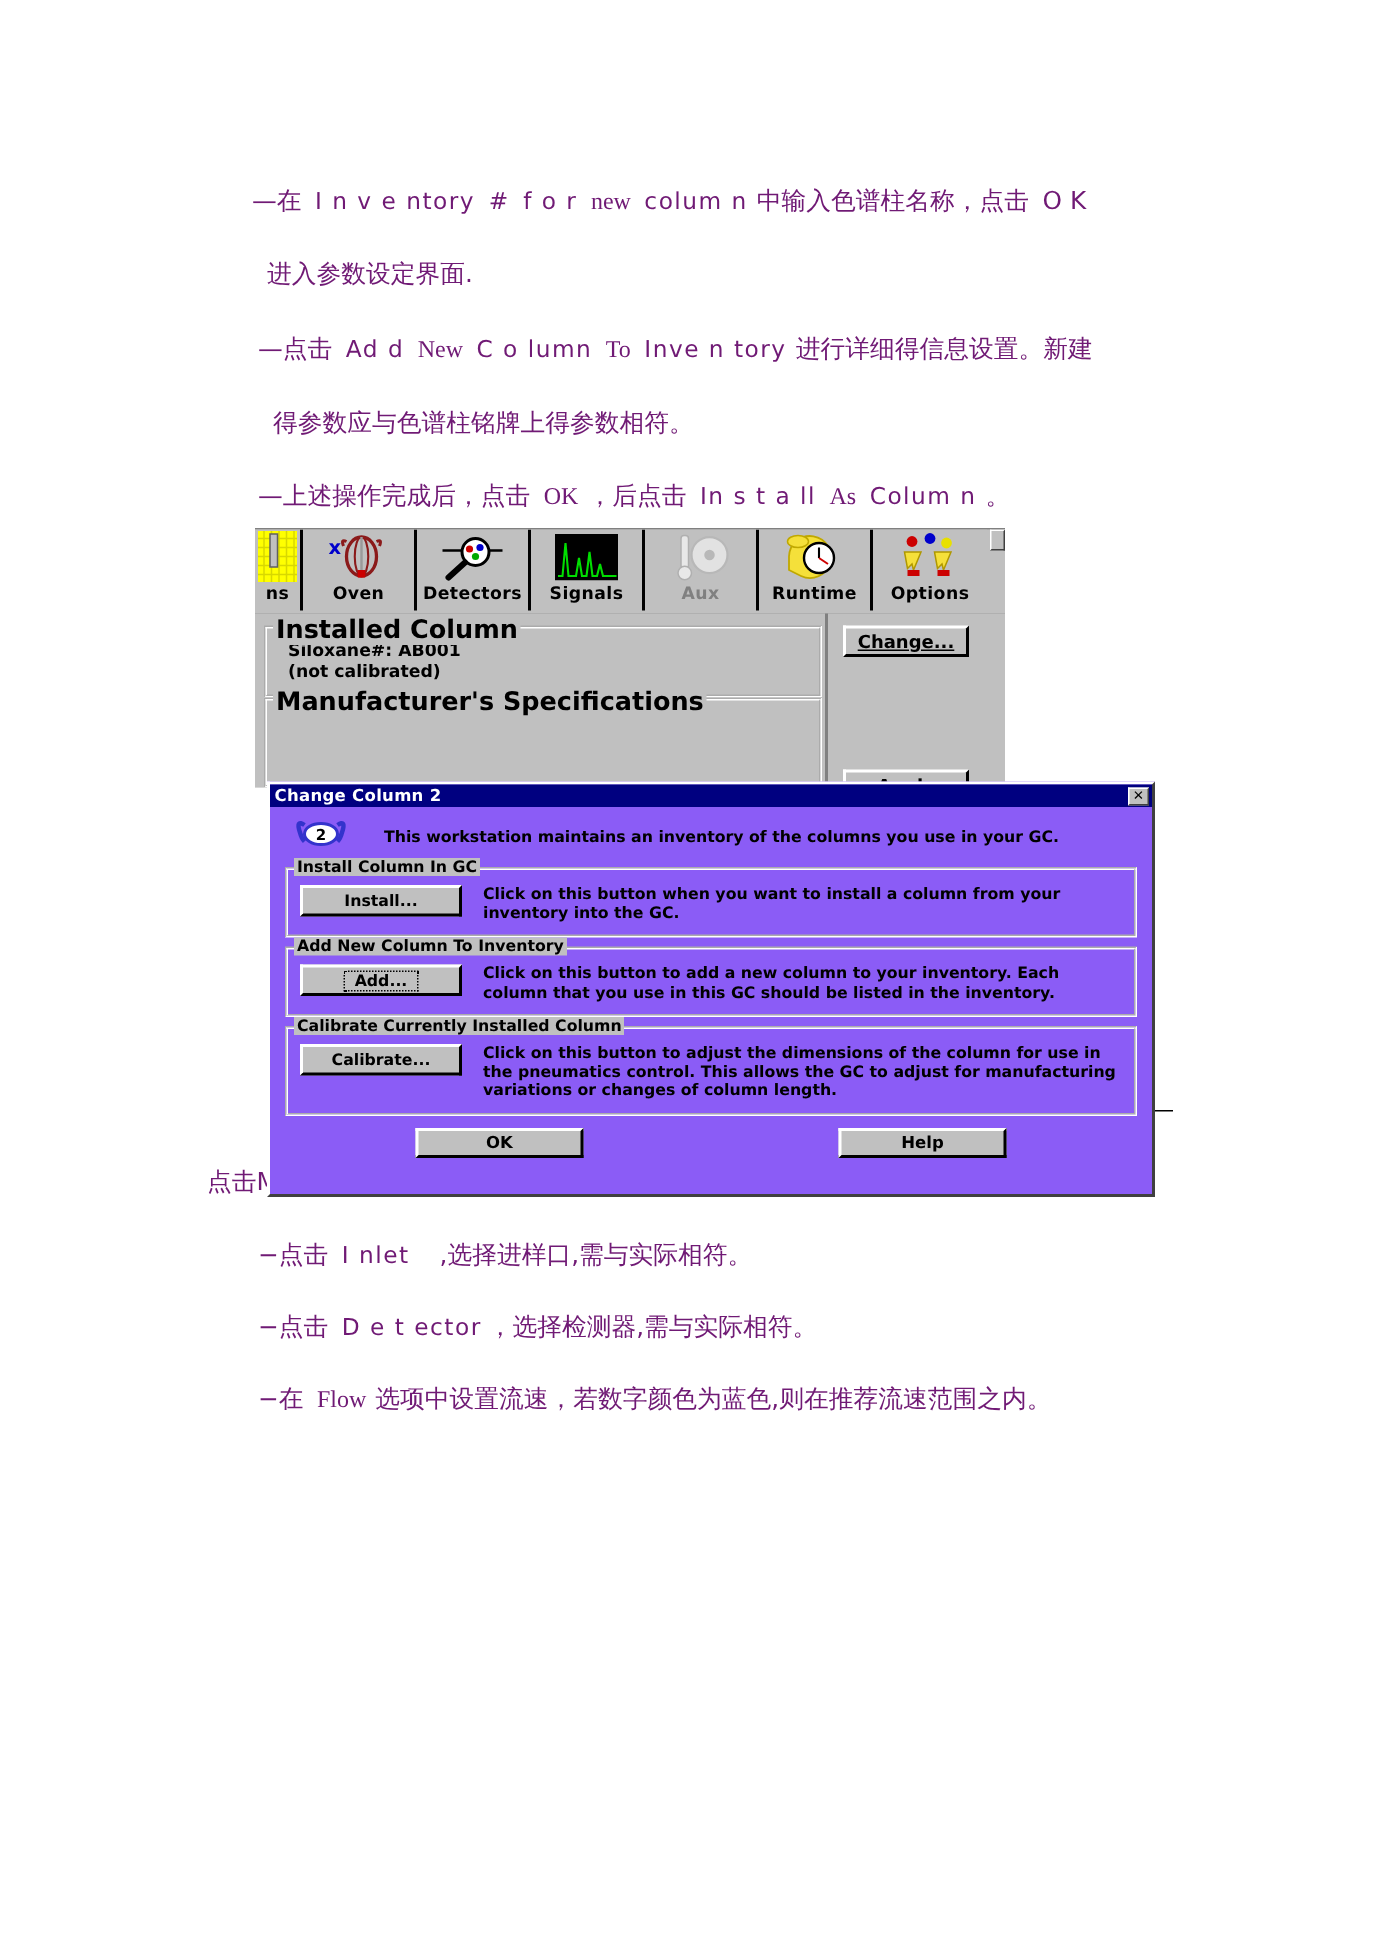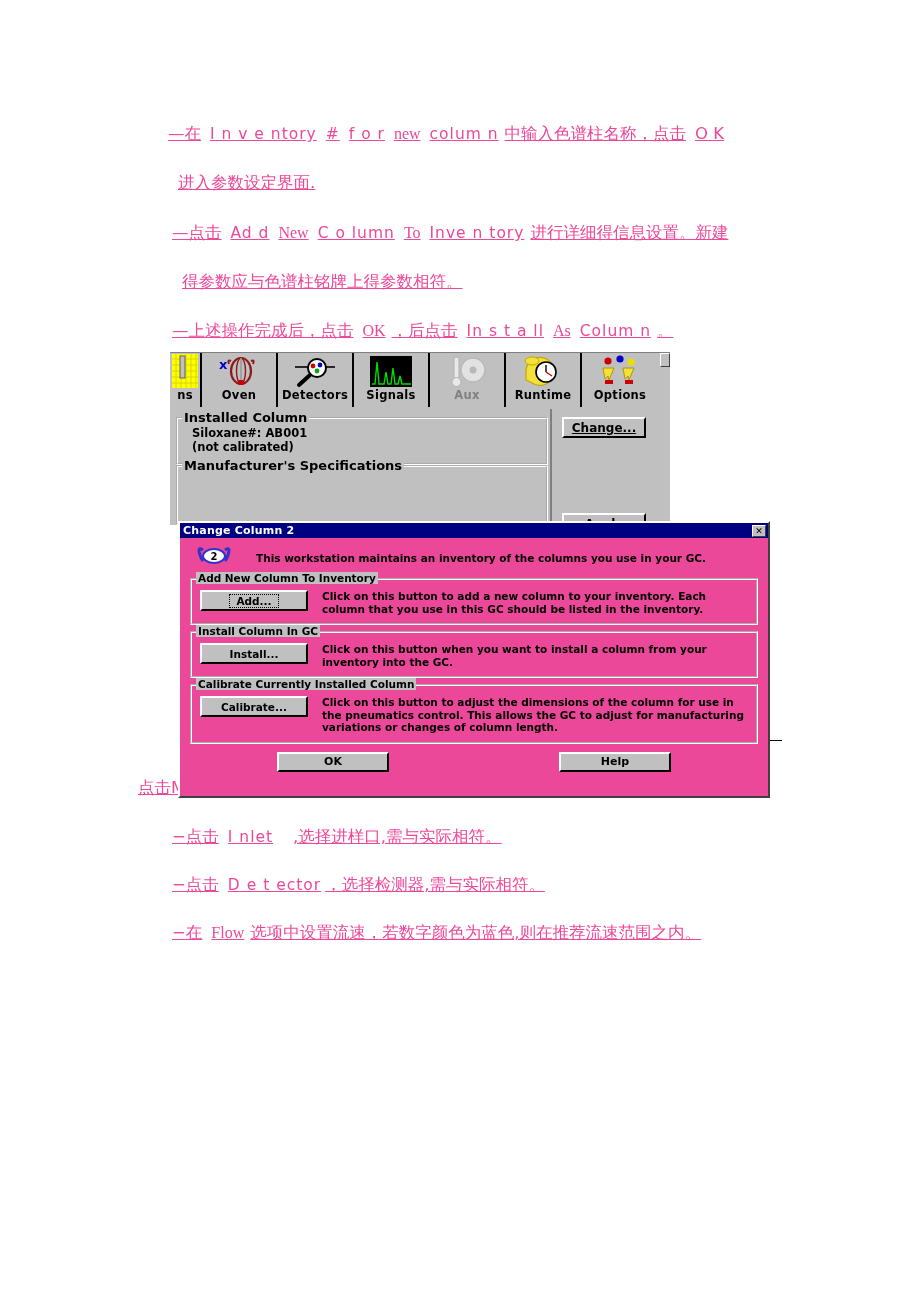--- a/index.html
+++ b/index.html
@@ -17,24 +17,23 @@
 
   
   .doc {
     position: absolute;
     left: 0; top: 0;
     width: 920px;
   }
   .para {
     position: absolute;
     font-size: 17px;
-    color: #ec4899;
+    color: #701a75;
     white-space: nowrap;
     letter-spacing: 0px;
-    text-decoration: underline;
   }
   .cn { font-family: "DejaVu Sans", sans-serif; font-size: 16.5px; }
   .en { font-family: "Liberation Serif", serif; font-size: 16px; }
   .en-sp { font-family: "DejaVu Sans", sans-serif; font-size: 15.5px; letter-spacing: 1px;}
 
   
   #gc-shot {
     position: absolute;
     left: 170px;
     top: 352px;
@@ -106,21 +105,21 @@
     border: 2px groove #ffffff;
     background: transparent;
   }
   .gb-title {
     position: absolute;
     top: -9px; left: 4px;
     background: #c0c0c0;
     padding: 0 2px;
     font-family: "DejaVu Sans", sans-serif;
     font-weight: bold;
-    font-size: 13px;
+    font-size: 17px;
     color: #000000;
   }
   .gb-line {
     font-family: "DejaVu Sans", sans-serif;
     font-weight: bold;
     font-size: 11.5px;
     color: #000000;
     line-height: 14px;
     white-space: pre;
   }
@@ -147,21 +146,21 @@
     background: #808080;
   }
 
   
   #dialog {
     position: absolute;
     left: 178px;
     top: 521px;
     width: 592px;
     height: 277px;
-    background: #ec4899;
+    background: #8b5cf6;
     border: 2px solid #c0c0c0;
     border-top-color: #ffffff;
     border-left-color: #ffffff;
     border-right-color: #404040;
     border-bottom-color: #404040;
     box-sizing: border-box;
     font-family: "DejaVu Sans", sans-serif;
   }
   .titlebar {
     height: 15px;
@@ -429,33 +428,33 @@
         <ellipse cx="20" cy="12" rx="11" ry="7" fill="#ffffff" stroke="#3333cc" stroke-width="2"></ellipse>
         <path d="M9 6 Q3 2 6 11 Q7 15 9 17" fill="none" stroke="#3333cc" stroke-width="3"></path>
         <path d="M31 6 Q37 2 34 11 Q33 15 31 17" fill="none" stroke="#3333cc" stroke-width="3"></path>
         <text x="20" y="16" text-anchor="middle" font-family="DejaVu Sans" font-size="10" font-weight="bold" fill="#000000">2</text>
       </svg>
     </span>
     <span class="headtext">This workstation maintains an inventory of the columns you use in your GC.</span>
   </div>
 
   <div class="dgroup">
+    <div class="gb-title">Install Column In GC</div>
+    <div class="win-btn dbtn">
+      <span>Install...</span>
+    </div>
+    <div class="dtext">Click on this button when you want to install a column from your inventory into the GC.</div>
+  </div>
+
+  <div class="dgroup">
     <div class="gb-title">Add New Column To Inventory</div>
     <div class="win-btn dbtn">
       <span style="border:1px dotted #000000; padding:0 6px;">Add...</span>
     </div>
     <div class="dtext">Click on this button to add a new column to your inventory.  Each column that you use in this GC should be listed in the inventory.</div>
-  </div>
-
-  <div class="dgroup">
-    <div class="gb-title">Install Column In GC</div>
-    <div class="win-btn dbtn">
-      <span>Install...</span>
-    </div>
-    <div class="dtext">Click on this button when you want to install a column from your inventory into the GC.</div>
   </div>
 
   <div class="dgroup">
     <div class="gb-title">Calibrate Currently Installed Column</div>
     <div class="win-btn dbtn">
       <span>Calibrate...</span>
     </div>
     <div class="dtext">Click on this button to adjust the dimensions of the column for use in the pneumatics control.  This allows the GC to adjust for manufacturing variations or changes of column length.</div>
   </div>
 

